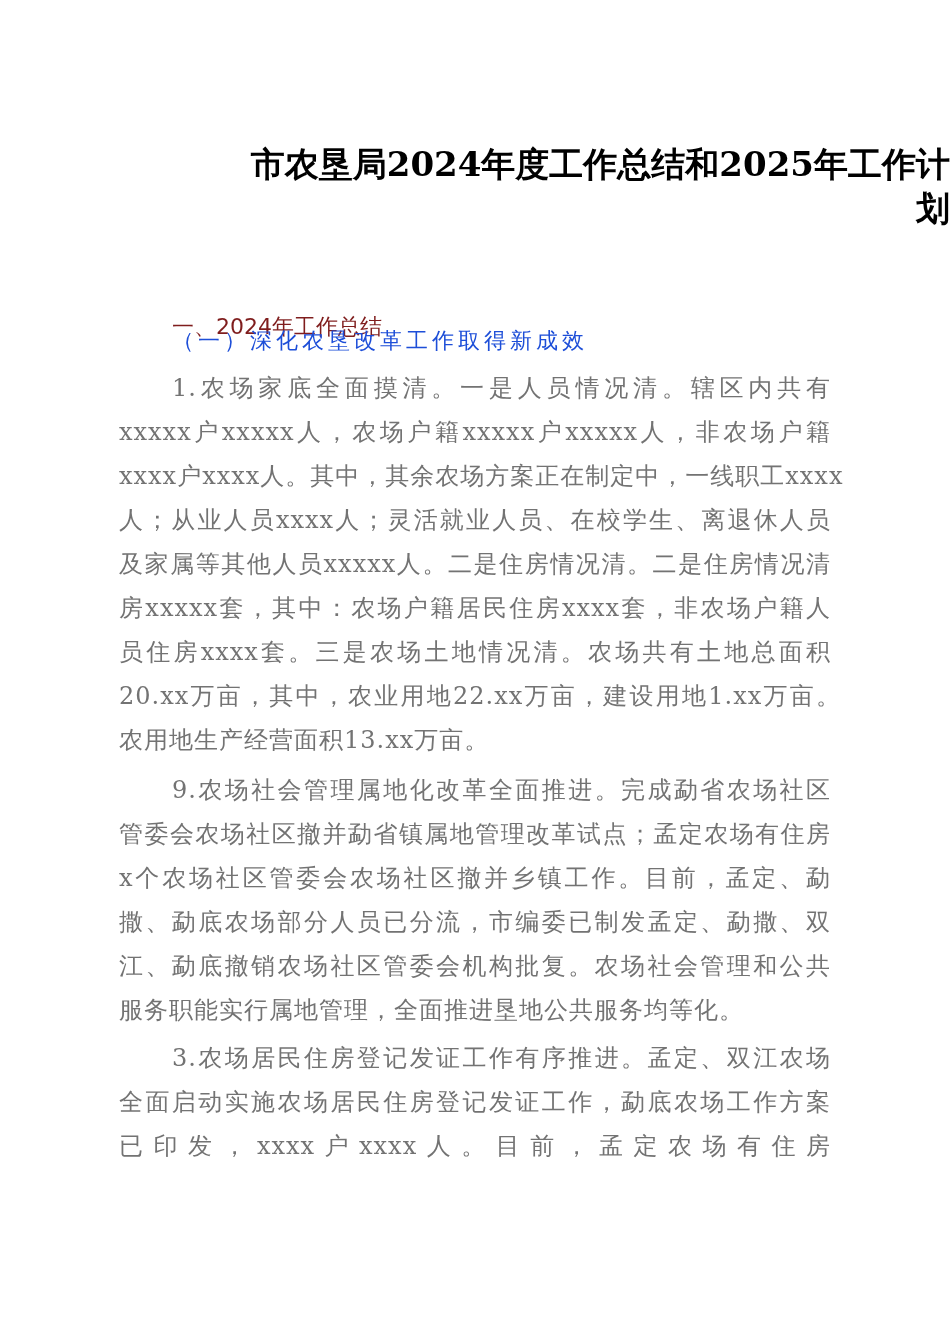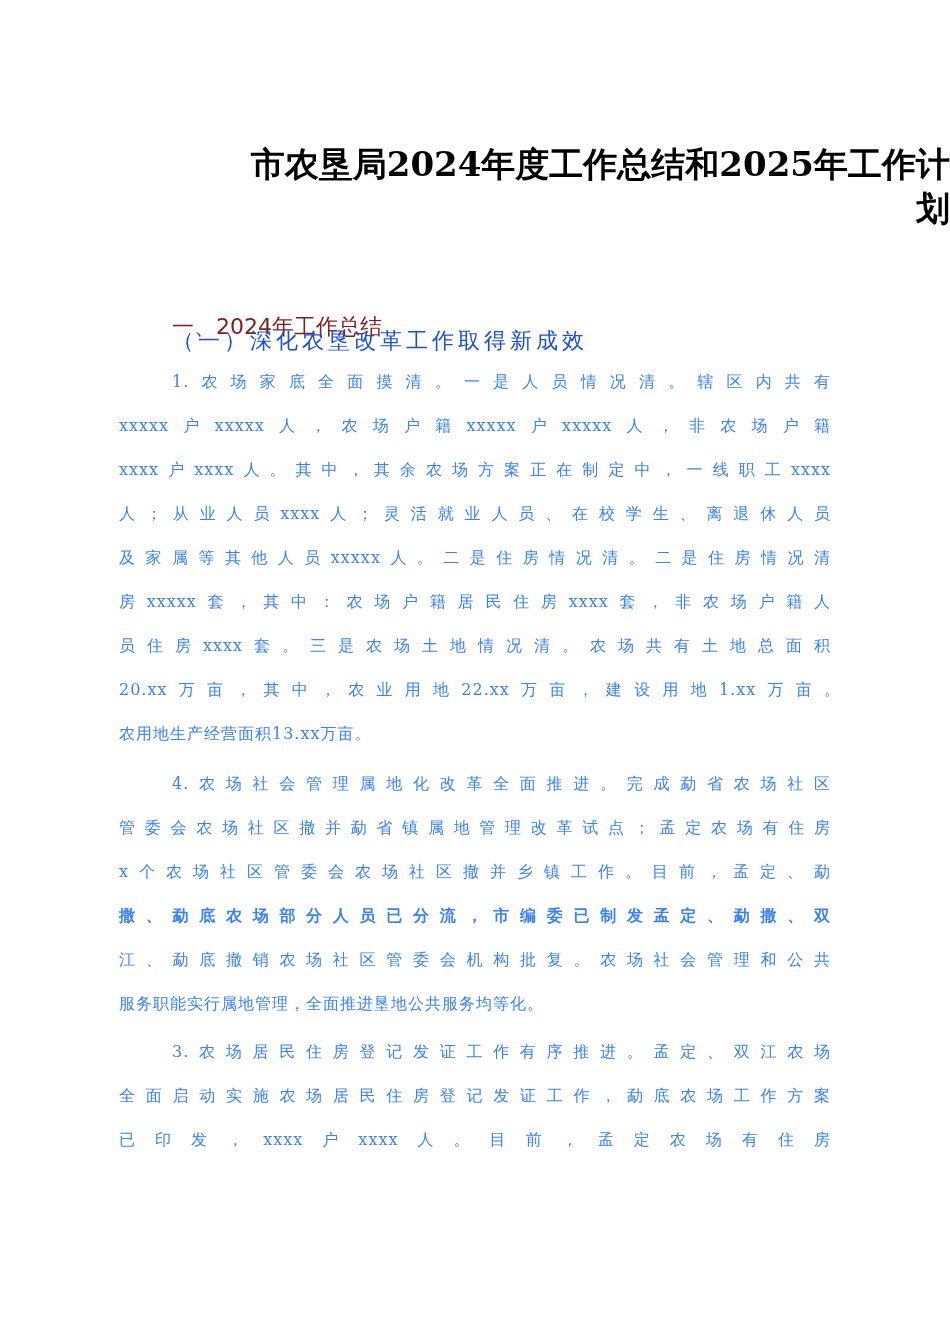--- a/index.html
+++ b/index.html
@@ -1,20 +1,20 @@
 <!DOCTYPE html>
 <html><head>
   <meta charset="utf-8">
   <style>
     html, body { margin: 0; padding: 0; background: #ffffff; }
     body { width: 950px; height: 1344px; position: relative; overflow: hidden; font-family: "DejaVu Serif", serif; color: #111; }
     .title { position: absolute; left: 0; width: 950px; text-align: right; font-family: "DejaVu Serif", serif; font-weight: bold; font-size: 34px; letter-spacing: 0px; color: #000; }
     .h1 { position: absolute; left: 172px; top: 312px; font-family: "DejaVu Sans", sans-serif; font-size: 22px; color: #7f1d1d; }
     .h2 { position: absolute; left: 172px; top: 326px; font-family: "DejaVu Serif", serif; font-size: 22px; color: #1d4ed8; letter-spacing: 4px; }
-    .line { position: absolute; left: 119px; width: 712px; font-family: "DejaVu Serif", serif; font-size: 16px; color: #3b82f6; white-space: nowrap; text-align: justify; text-align-last: justify; letter-spacing: 1px; }
+    .line { position: absolute; left: 119px; width: 712px; font-family: "DejaVu Serif", serif; font-size: 24px; color: #737373; white-space: nowrap; text-align: justify; text-align-last: justify; letter-spacing: 1px; }
     .line.indent { left: 172px; width: 659px; }
     .line.last { text-align-last: left; }
   </style>
 </head>
 <body>
 
 <div>
   <div class="title" style="top:142px;">市农垦局2024年度工作总结和2025年工作计</div>
   <div class="title" style="top:186px;">划</div>
 
@@ -27,24 +27,24 @@
     <div class="line" style="top:460px;">xxxx户xxxx人。其中，其余农场方案正在制定中，一线职工xxxx</div>
     <div class="line" style="top:504px;">人；从业人员xxxx人；灵活就业人员、在校学生、离退休人员</div>
     <div class="line" style="top:548px;">及家属等其他人员xxxxx人。二是住房情况清。二是住房情况清</div>
     <div class="line" style="top:592px;">房xxxxx套，其中：农场户籍居民住房xxxx套，非农场户籍人</div>
     <div class="line" style="top:636px;">员住房xxxx套。三是农场土地情况清。农场共有土地总面积</div>
     <div class="line" style="top:680px; width:722px;">20.xx万亩，其中，农业用地22.xx万亩，建设用地1.xx万亩。</div>
     <div class="line last" style="top:724px;">农用地生产经营面积13.xx万亩。</div>
   </div>
 
   <div>
-    <div class="line indent" style="top:774px;">4.农场社会管理属地化改革全面推进。完成勐省农场社区</div>
+    <div class="line indent" style="top:774px;">9.农场社会管理属地化改革全面推进。完成勐省农场社区</div>
     <div class="line" style="top:818px;">管委会农场社区撤并勐省镇属地管理改革试点；孟定农场有住房</div>
     <div class="line" style="top:862px;">x个农场社区管委会农场社区撤并乡镇工作。目前，孟定、勐</div>
-    <div class="line" style="top:906px;font-weight:bold;">撒、勐底农场部分人员已分流，市编委已制发孟定、勐撒、双</div>
+    <div class="line" style="top:906px;">撒、勐底农场部分人员已分流，市编委已制发孟定、勐撒、双</div>
     <div class="line" style="top:950px;">江、勐底撤销农场社区管委会机构批复。农场社会管理和公共</div>
     <div class="line last" style="top:994px;">服务职能实行属地管理，全面推进垦地公共服务均等化。</div>
   </div>
 
   <div>
     <div class="line indent" style="top:1042px;">3.农场居民住房登记发证工作有序推进。孟定、双江农场</div>
     <div class="line" style="top:1086px;">全面启动实施农场居民住房登记发证工作，勐底农场工作方案</div>
     <div class="line" style="top:1130px;">已印发，xxxx户xxxx人。目前，孟定农场有住房</div>
   </div>
 </div>

